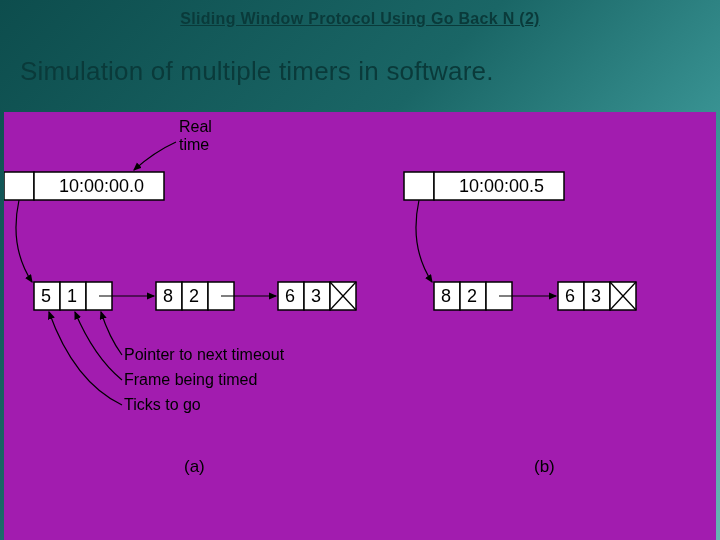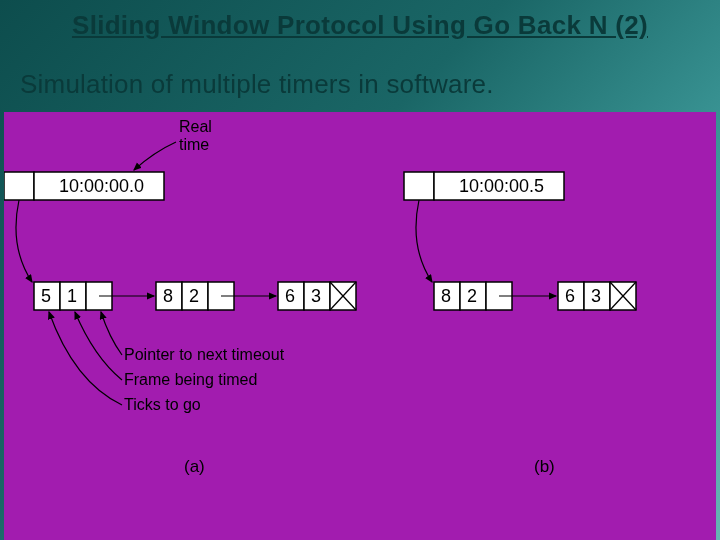--- a/index.html
+++ b/index.html
@@ -6,21 +6,21 @@
     margin: 0;
     padding: 0;
     width: 720px;
     height: 540px;
     background: linear-gradient(135deg, #0d4d4d 0%, #1a6666 40%, #3d9999 70%, #66b3b3 100%);
     font-family: Arial, Helvetica, sans-serif;
     position: relative;
     overflow: hidden;
   }
   .title {
-    font-size: 26px;
+    font-size: 16px;
     font-weight: bold;
     color: #0a3a3a;
     text-align: center;
     padding: 10px 8px 4px 8px;
     text-decoration: underline;
     letter-spacing: 0.3px;
   }
   .subtitle {
     font-size: 26px;
     color: #0a3a3a;

